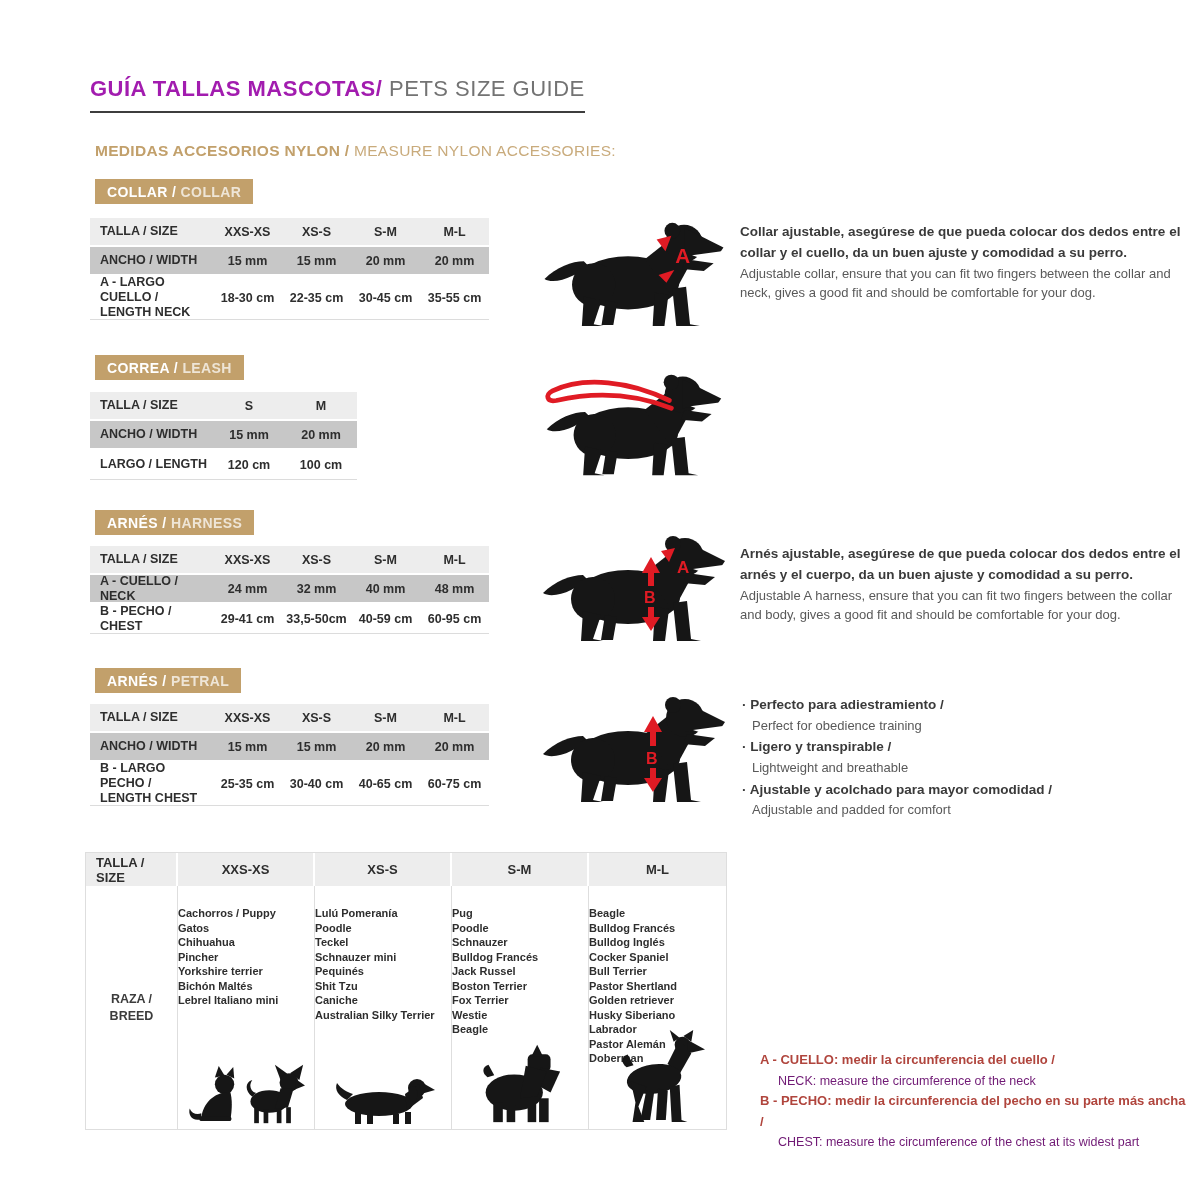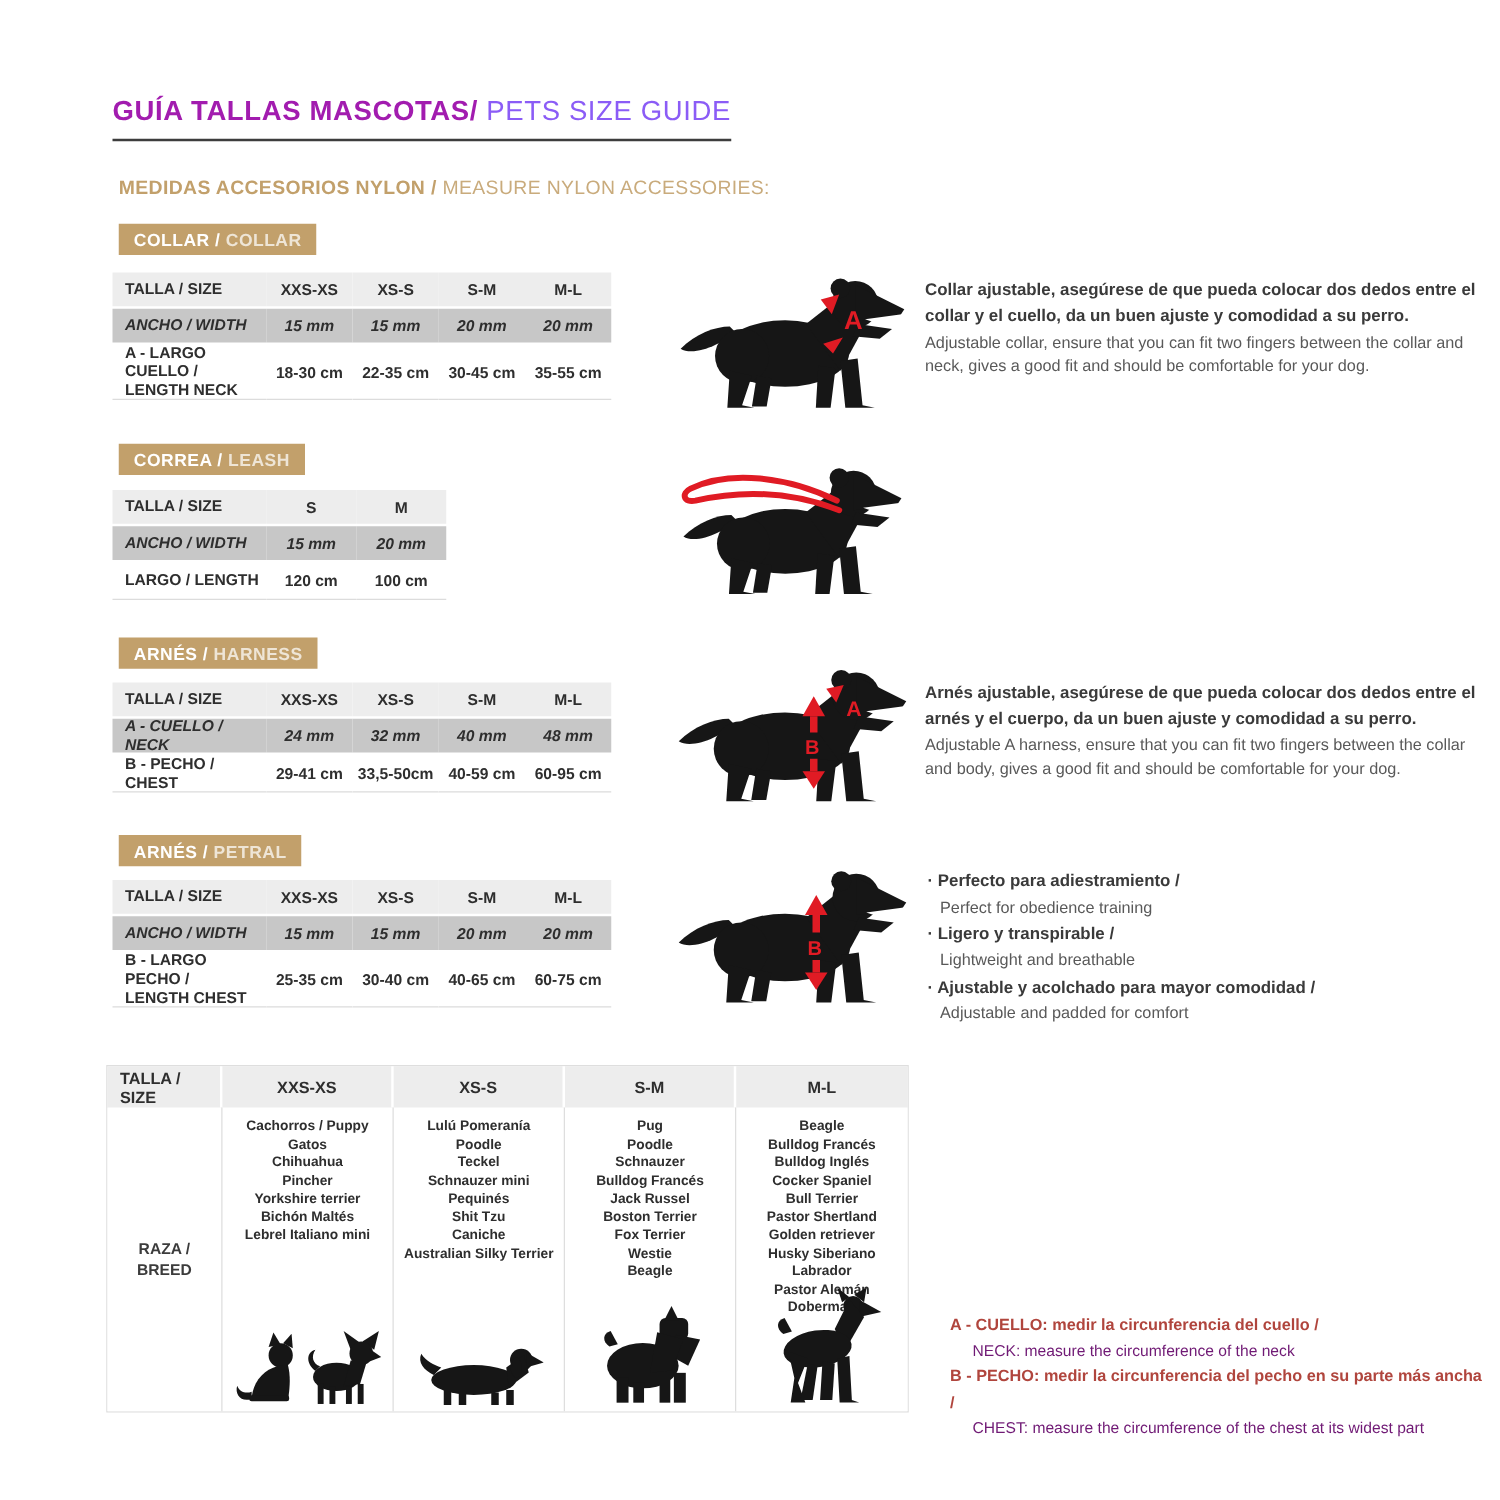--- a/index.html
+++ b/index.html
@@ -3,41 +3,41 @@
 <meta charset="utf-8">
 <style>
   html,body{margin:0;padding:0;background:#fff;}
   body{font-family:"Liberation Sans", sans-serif; color:#3c3c3c;}
   .page{position:relative;width:1200px;height:1200px;background:#ffffff;overflow:hidden;}
 
   
   .title{position:absolute;left:90px;top:76px;font-size:22px;letter-spacing:.5px;
          padding-bottom:9px;border-bottom:2px solid #3d3d3d;white-space:nowrap;}
   .title .es{font-weight:bold;color:#a21caf;}
-  .title .en{font-weight:normal;color:#8b5cf6;}
+  .title .en{font-weight:normal;color:#737373;}
 
   .subtitle{position:absolute;left:95px;top:142px;font-size:15.5px;letter-spacing:.3px;white-space:nowrap;}
   .subtitle .es{font-weight:bold;color:#c2a06b;}
   .subtitle .en{font-weight:normal;color:#c9ab7c;}
 
   
   .badge{position:absolute;background:#c2a06b;color:#fff;font-size:14px;
          padding:5px 12px 4px 12px;letter-spacing:.4px;white-space:nowrap;}
   .badge .b1{font-weight:bold;color:#ffffff;}
   .badge .b2{font-weight:bold;color:rgba(255,255,255,.72);}
 
   
   .stable{position:absolute;}
   .trow{display:flex;margin-bottom:2px;}
   .tc{display:flex;align-items:center;font-size:12.5px;font-weight:bold;color:#2e2e2e;box-sizing:border-box;}
   .tc.lbl{width:123px;padding-left:10px;white-space:pre-line;line-height:1.2;}
   .tc.val{width:69px;justify-content:center;text-align:center;}
   .tc.valw{width:72px;justify-content:center;text-align:center;}
   .trow.head .tc{background:#ededed;height:27px;}
-  .trow.mid  .tc{background:#c7c7c7;height:27px;font-style:italic;}
+  .trow.mid  .tc{background:#c7c7c7;height:27px;}
   .trow.plain .tc{background:#ffffff;height:30px;border-bottom:1px solid #dcdcdc;}
   .trow.tall  .tc{background:#ffffff;height:44px;border-bottom:1px solid #dcdcdc;}
 
   
   .desc{position:absolute;width:448px;}
   .desc-es{font-weight:bold;color:#3a3a3a;font-size:13.5px;line-height:1.55;}
   .desc-en{font-weight:normal;color:#595959;font-size:13px;line-height:1.5;}
 
   .bullets{position:absolute;width:430px;font-size:13.5px;line-height:1.6;}
   .bullet-es{font-weight:bold;color:#3a3a3a;}
@@ -53,21 +53,21 @@
   .bh{background:#ededed;height:33px;display:flex;align-items:center;justify-content:center;
       font-size:13px;font-weight:bold;color:#2e2e2e;box-sizing:border-box;border-right:2px solid #fff;}
   .bh.first{width:92px;justify-content:flex-start;padding-left:10px;}
   .bh.c{width:137px;}
   .bh:last-child{border-right:none;}
   .b-body{display:flex;background:#fff;}
   .bc{width:137px;height:243px;position:relative;box-sizing:border-box;border-right:1px solid #dedede;}
   .bc.first{width:92px;display:flex;align-items:center;justify-content:center;font-size:12.5px;
             font-weight:bold;text-align:center;white-space:pre-line;line-height:1.35;}
   .bc:last-child{border-right:none;}
-  .breeds{padding-top:8px;text-align:center;font-size:11px;font-weight:bold;color:#2e2e2e;line-height:1.32;}
+  .breeds{padding-top:20px;font-size:11px;font-weight:bold;color:#2e2e2e;line-height:1.32;}
   .sil{position:absolute;bottom:5px;left:50%;transform:translateX(-50%);display:flex;align-items:flex-end;gap:6px;}
 
   
   .footnotes{position:absolute;left:760px;top:1050px;width:430px;font-size:13px;line-height:1.6;}
   .fn-es{font-weight:bold;color:#b0453d;}
   .fn-en{font-weight:normal;color:#701a75;padding-left:18px;font-size:12.5px;}
 </style>
 </head>
 <body>
 

